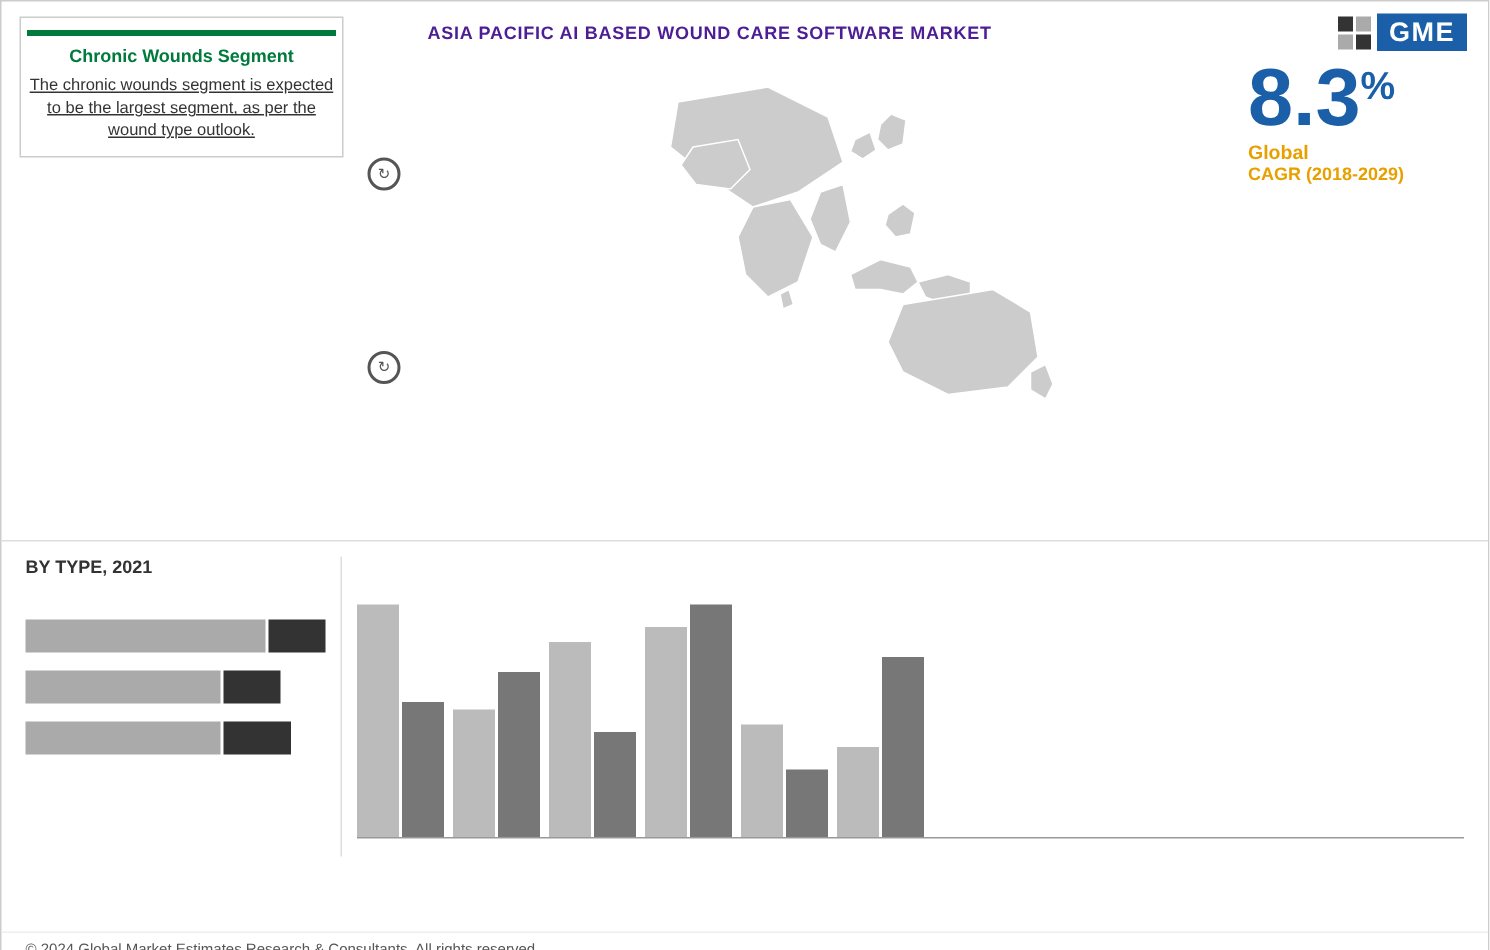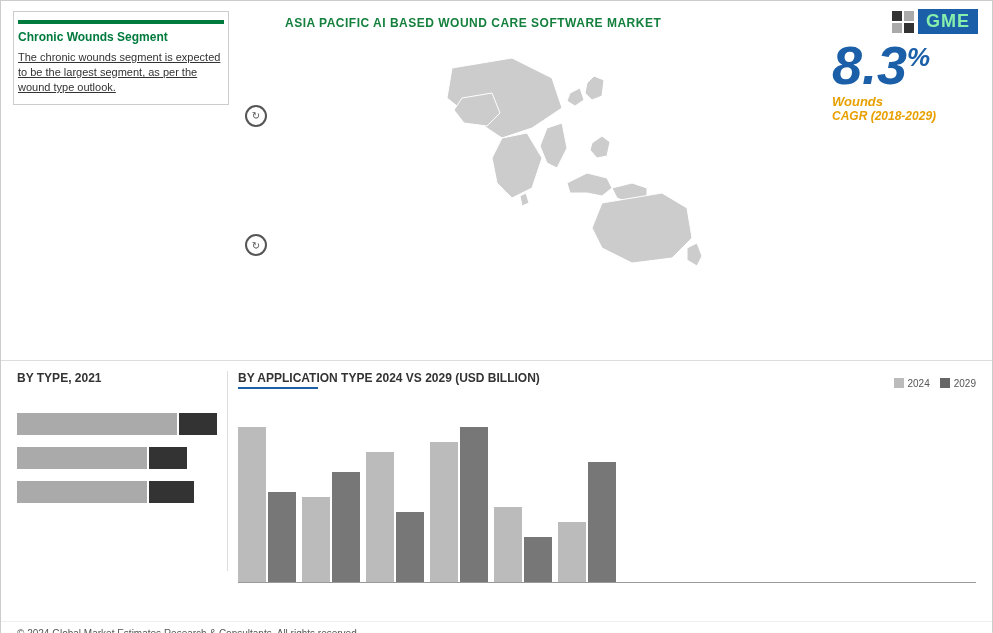--- a/index.html
+++ b/index.html
@@ -30,20 +30,21 @@
       width: 240px;
       display: flex;
       flex-direction: column;
       padding: 10px 12px;
       gap: 8px;
     }
     .segment-card {
       border: 1px solid #ccc;
       padding: 8px 4px;
       background: #fff;
+      text-align: center;
     }
     .segment-card-title {
       font-weight: bold;
       font-size: 12px;
       color: #007a3d;
       margin-bottom: 4px;
       line-height: 1.3;
     }
     .segment-card-title.blue {
       color: #1a5fa8;
@@ -90,32 +91,32 @@
     }
     .right-panel-header {
       display: flex;
       flex-direction: row;
       align-items: center;
       justify-content: space-between;
       padding: 8px 14px 4px 14px;
     }
     .chart-title {
       font-size: 12px;
-      color: #15803d;
+      color: #4c1d95;
       font-weight: 600;
       letter-spacing: 0.5px;
     }
     .gme-logo {
       display: flex;
       align-items: center;
       gap: 4px;
     }
     .gme-logo-box {
       background: #1a5fa8;
-      color: #86efac;
+      color: #ffffff;
       font-weight: bold;
       font-size: 18px;
       padding: 2px 8px;
       letter-spacing: 1px;
     }
     .gme-logo-icon {
       display: flex;
       flex-direction: column;
       gap: 2px;
     }
@@ -128,21 +129,20 @@
       height: 10px;
     }
     .gme-icon-sq.dark { background: #333; }
     .gme-icon-sq.light { background: #aaa; }
     .map-cagr-area {
       flex: 1;
       display: flex;
       flex-direction: row;
       align-items: flex-start;
       padding: 0 10px;
-      font-style: italic;
     }
     .map-area {
       flex: 1;
       position: relative;
       display: flex;
       align-items: center;
       justify-content: center;
     }
     .cagr-area {
       width: 160px;
@@ -350,21 +350,21 @@
 
             <polygon points="70,60 100,55 108,75 95,88 72,85 62,72" fill="#ccc" stroke="#fff" stroke-width="1"></polygon>
           </svg>
         </div>
 
         <div class="cagr-area">
           <div style="display:flex; align-items:flex-start; line-height:1;">
             <span style="font-size:54px; font-weight:bold; color:#1a5fa8;">8.3</span>
               <span style="font-size:26px; font-weight:bold; color:#1a5fa8; padding-top:6px;">%</span>
           </div>
-          <div style="font-size:13px; font-weight:bold; color:#e8a000; margin-top:2px;">Wounds</div>
+          <div style="font-size:13px; font-weight:bold; color:#e8a000; margin-top:2px;">Global</div>
           <div style="font-size:12px; font-weight:bold; color:#e8a000;">CAGR (2018-2029)</div>
         </div>
       </div>
 
     </div>
   </div>
 
   <div class="bottom-section">
 
     <div class="by-type-area">
@@ -381,36 +381,20 @@
         <div class="hbar-row">
           <div class="hbar-fill" style="width:130px;"></div>
           <div class="hbar-dark" style="width:45px;"></div>
         </div>
       </div>
     </div>
 
     <div class="divider-vertical"></div>
 
     <div class="by-app-area">
-      <div class="by-app-header">
-        <div>
-          <div class="by-app-title">BY APPLICATION TYPE 2024 VS 2029 (USD BILLION)</div>
-          <div class="title-underline"></div>
-        </div>
-        <div class="by-app-legend">
-          <div class="legend-item">
-            <div class="legend-sq light"></div>
-            <span>2024</span>
-          </div>
-          <div class="legend-item">
-            <div class="legend-sq dark"></div>
-            <span>2029</span>
-          </div>
-        </div>
-      </div>
 
       <div class="bar-chart-vertical">
 
         <div class="vbar-group">
           <div class="vbar light" style="height:155px;"></div>
           <div class="vbar dark" style="height:90px;"></div>
         </div>
 
         <div class="vbar-group">
           <div class="vbar light" style="height:85px;"></div>

